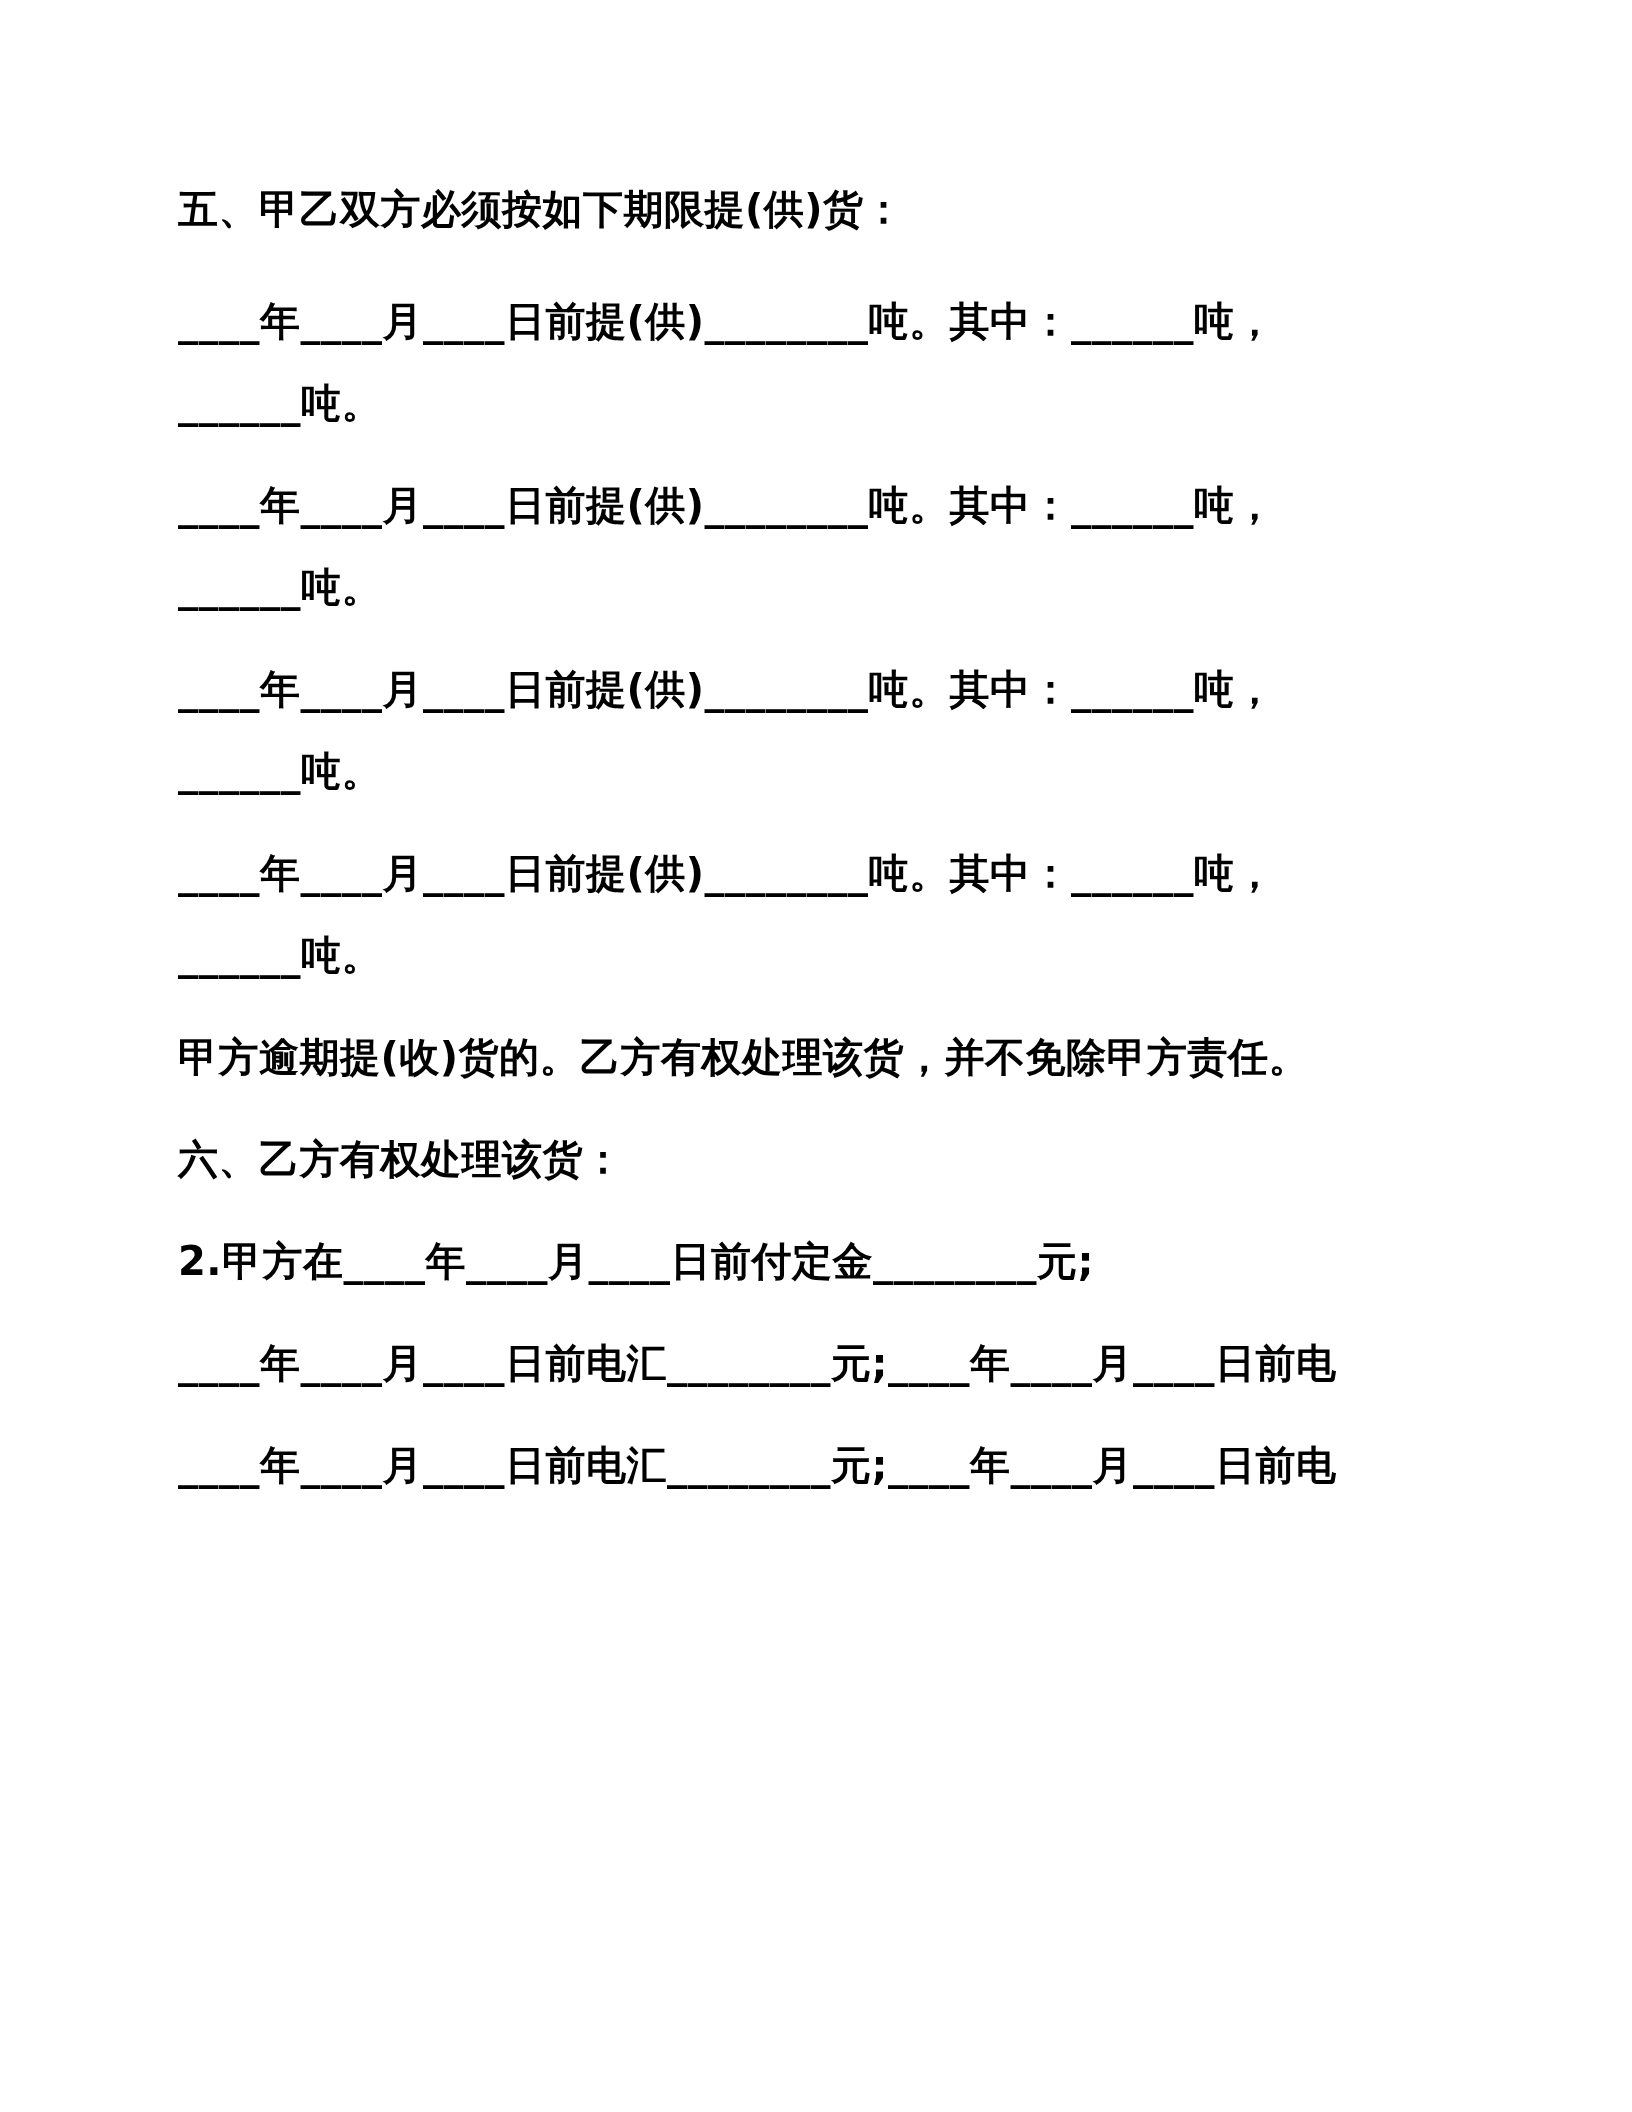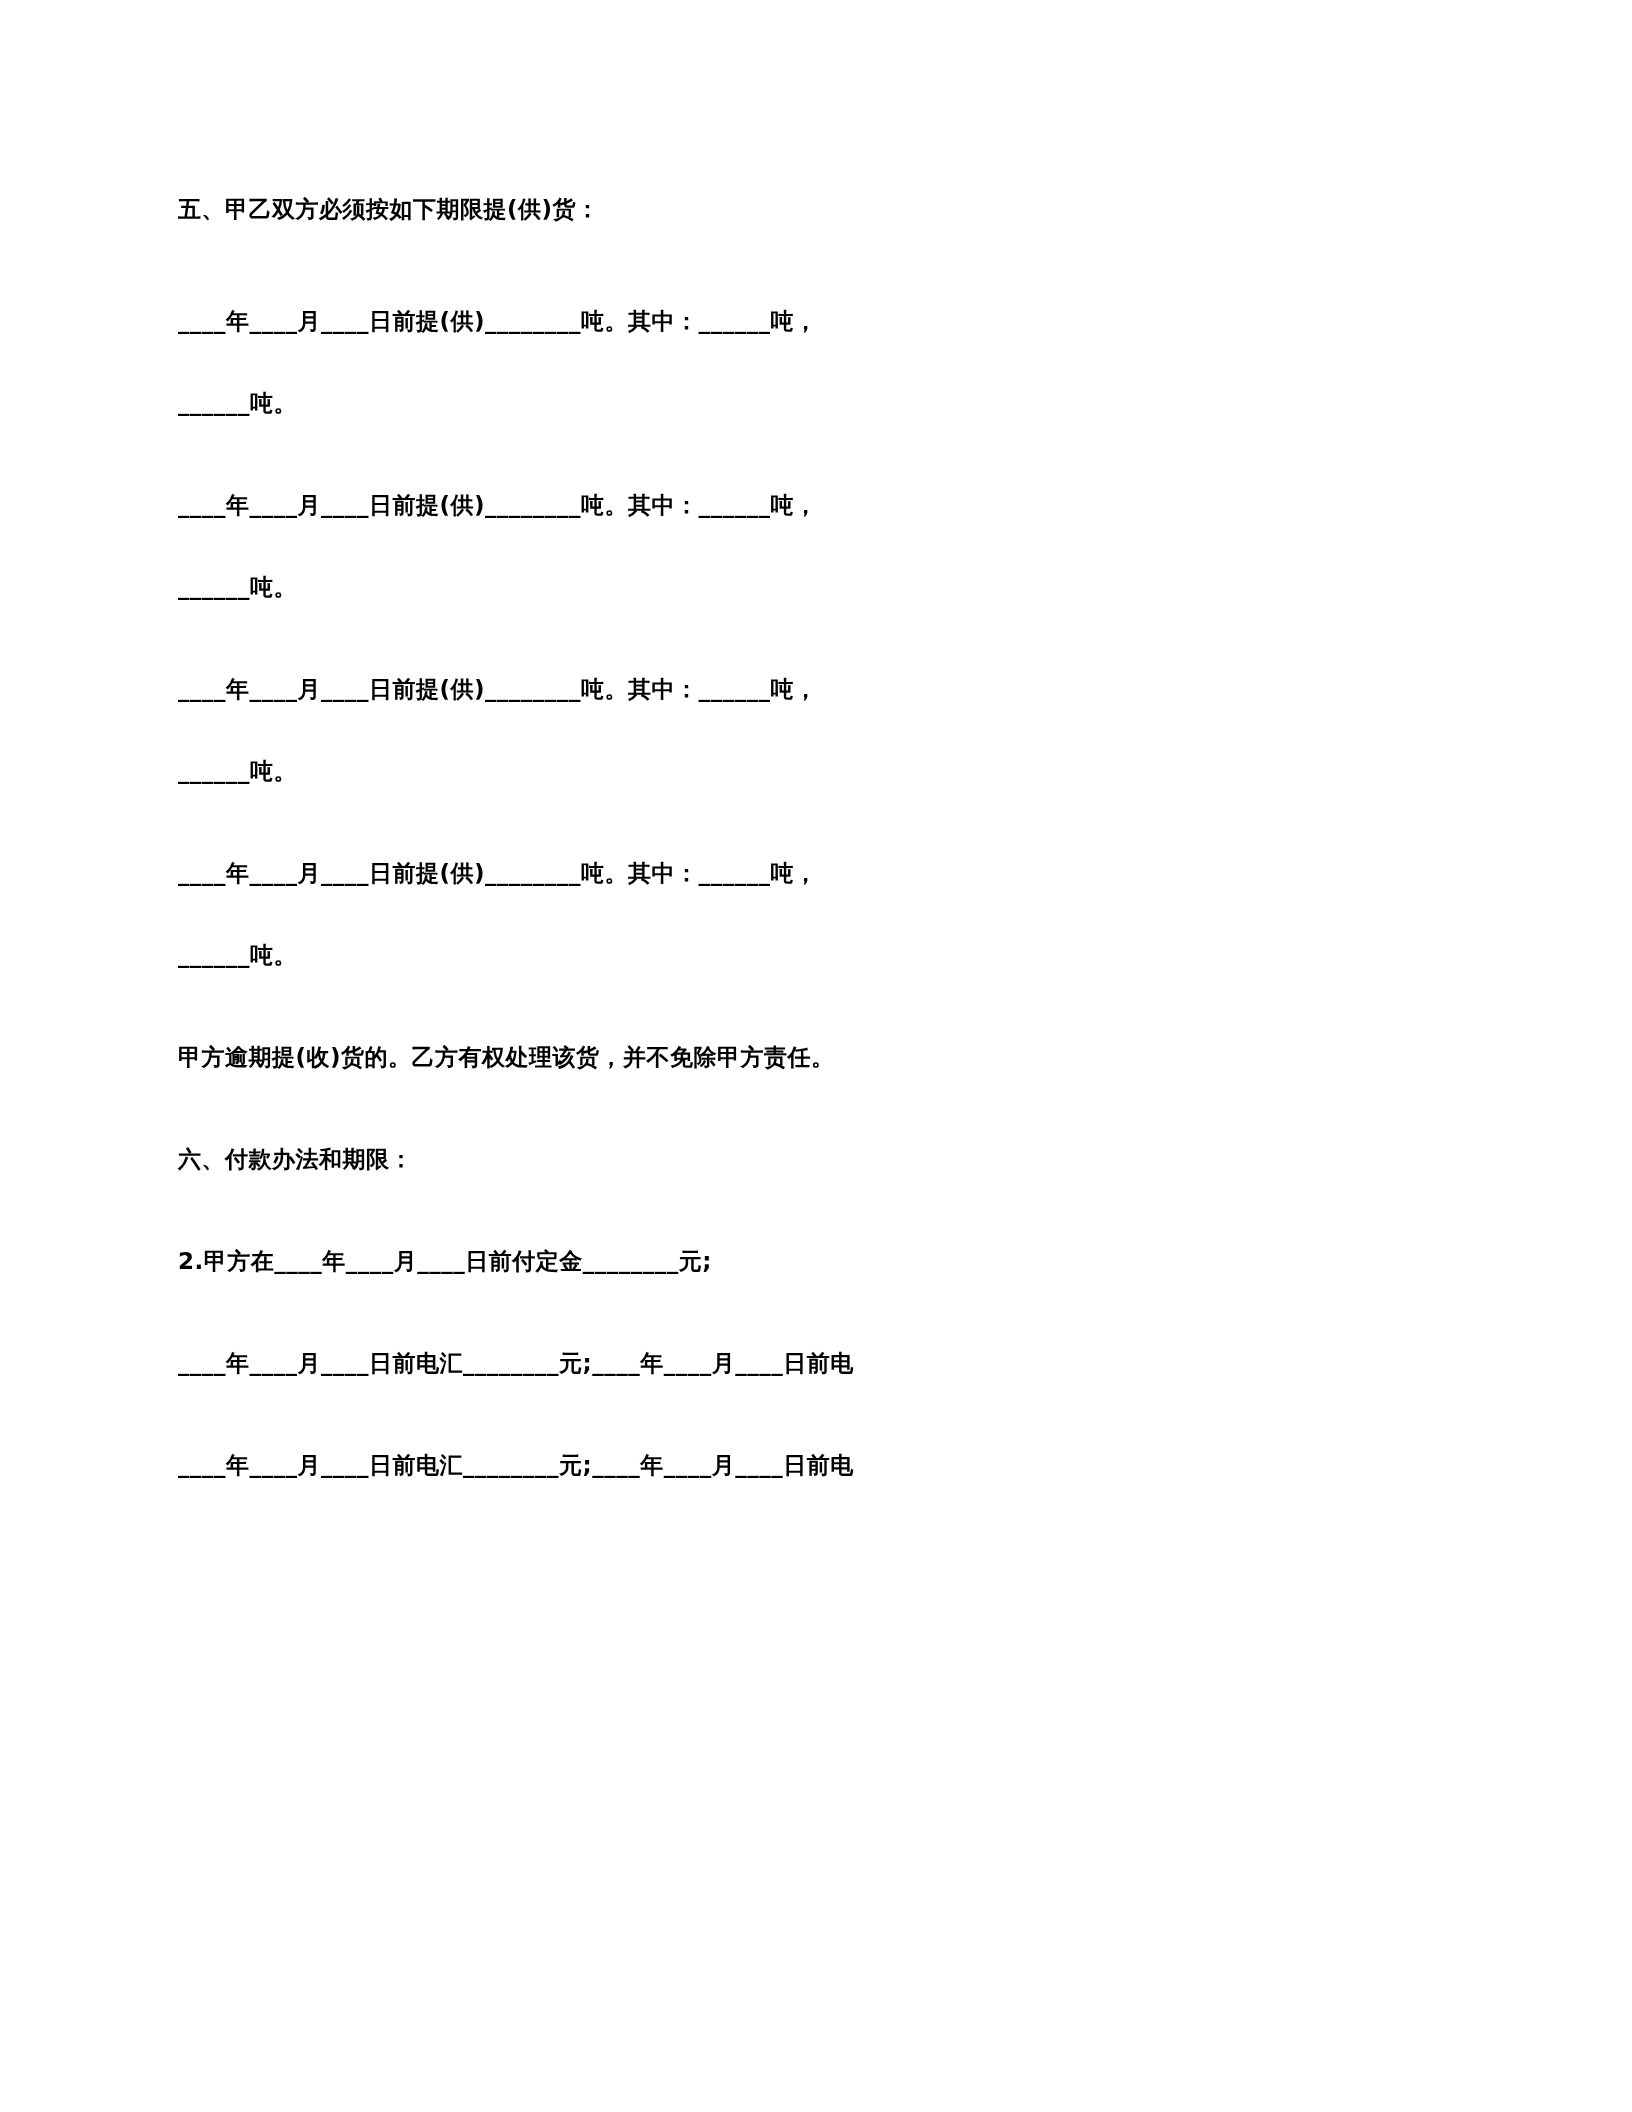--- a/index.html
+++ b/index.html
@@ -16,21 +16,21 @@
   }
   .page {
     box-sizing: border-box;
     width: 1632px;
     height: 2112px;
     padding: 168px 150px 0 178px;
     background: #ffffff;
   }
   .doc-line {
     margin: 0;
-    font-size: 23px;
+    font-size: 40px;
     font-weight: 700;
     line-height: 82px;
     letter-spacing: 0.5px;
     white-space: pre;
     color: #000000;
   }
   .para-block {
     margin: 0 0 20px 0;
   }
   .heading-extra {
@@ -64,21 +64,21 @@
   <div class="para-block">
     <p class="doc-line">____年____月____日前提(供)________吨。其中：______吨，</p>
     <p class="doc-line">______吨。</p>
   </div>
 
   <div class="para-block">
     <p class="doc-line">甲方逾期提(收)货的。乙方有权处理该货，并不免除甲方责任。</p>
   </div>
 
   <div class="para-block">
-    <p class="doc-line">六、付款办法和期限：</p>
+    <p class="doc-line">六、乙方有权处理该货：</p>
   </div>
 
   <div class="para-block">
     <p class="doc-line">2.甲方在____年____月____日前付定金________元;</p>
   </div>
 
 
   <div class="para-block">
     <p class="doc-line">____年____月____日前电汇________元;____年____月____日前电</p>
   </div>

